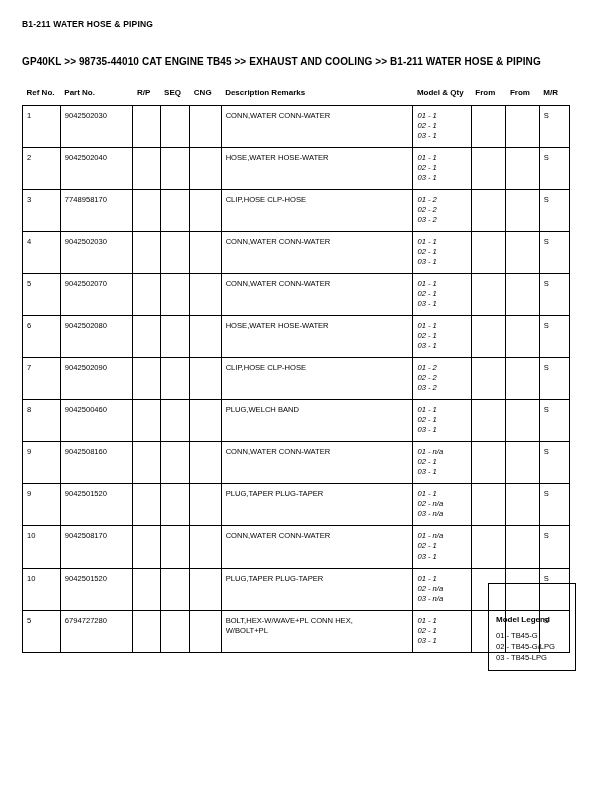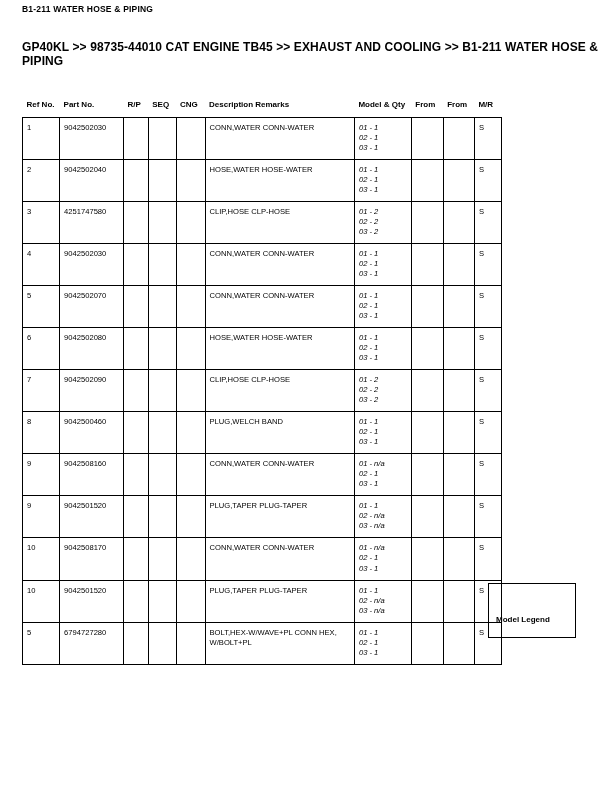--- a/index.html
+++ b/index.html
@@ -18,38 +18,38 @@
   .page {
     position: relative;
     width: 612px;
     height: 792px;
     box-sizing: border-box;
     padding: 0;
   }
   .doc-title {
     position: absolute;
     left: 22px;
-    top: 4px;
+    top: 19px;
     font-size: 8.5px;
     font-weight: bold;
     letter-spacing: 0.2px;
   }
   .breadcrumb {
     position: absolute;
     left: 22px;
-    top: 40px;
-    font-size: 12px;
+    top: 56px;
+    font-size: 10px;
     font-weight: bold;
     letter-spacing: 0.1px;
   }
   table.parts {
     position: absolute;
     left: 22px;
-    top: 96px;
-    width: 480px;
+    top: 84px;
+    width: 548px;
     border-collapse: collapse;
     font-size: 7.6px;
   }
   table.parts thead th {
     text-align: left;
     font-weight: bold;
     font-size: 8px;
     padding: 4px 4px 8px 4px;
     border: none;
     vertical-align: top;
@@ -155,21 +155,21 @@
             <span>01 - 1</span>
             <span>02 - 1</span>
             <span>03 - 1</span>
           </td>
           <td class="col-from"></td>
           <td class="col-upto"></td>
           <td class="col-mr">S</td>
         </tr>
         <tr>
           <td class="col-ref">3</td>
-          <td class="col-part">4251747580</td>
+          <td class="col-part">7748958170</td>
           <td class="col-rp"></td>
           <td class="col-seq"></td>
           <td class="col-cng"></td>
           <td class="col-desc desccell">
             <span>CLIP,HOSE CLP-HOSE</span>
           </td>
           <td class="col-model modelcell">
             <span>01 - 2</span>
             <span>02 - 2</span>
             <span>03 - 2</span>
@@ -357,15 +357,20 @@
           </td>
           <td class="col-from"></td>
           <td class="col-upto"></td>
           <td class="col-mr">S</td>
         </tr>
       </tbody>
   </table>
 
   <div class="legend">
     <span class="legend-title">Model Legend</span>
+    <div id="legend-lines">
+        <span class="legend-line">01 - TB45-G</span>
+        <span class="legend-line">02 - TB45-G/LPG</span>
+        <span class="legend-line">03 - TB45-LPG</span>
+      </div>
   </div>
 
 </div>
 
 </body></html>

